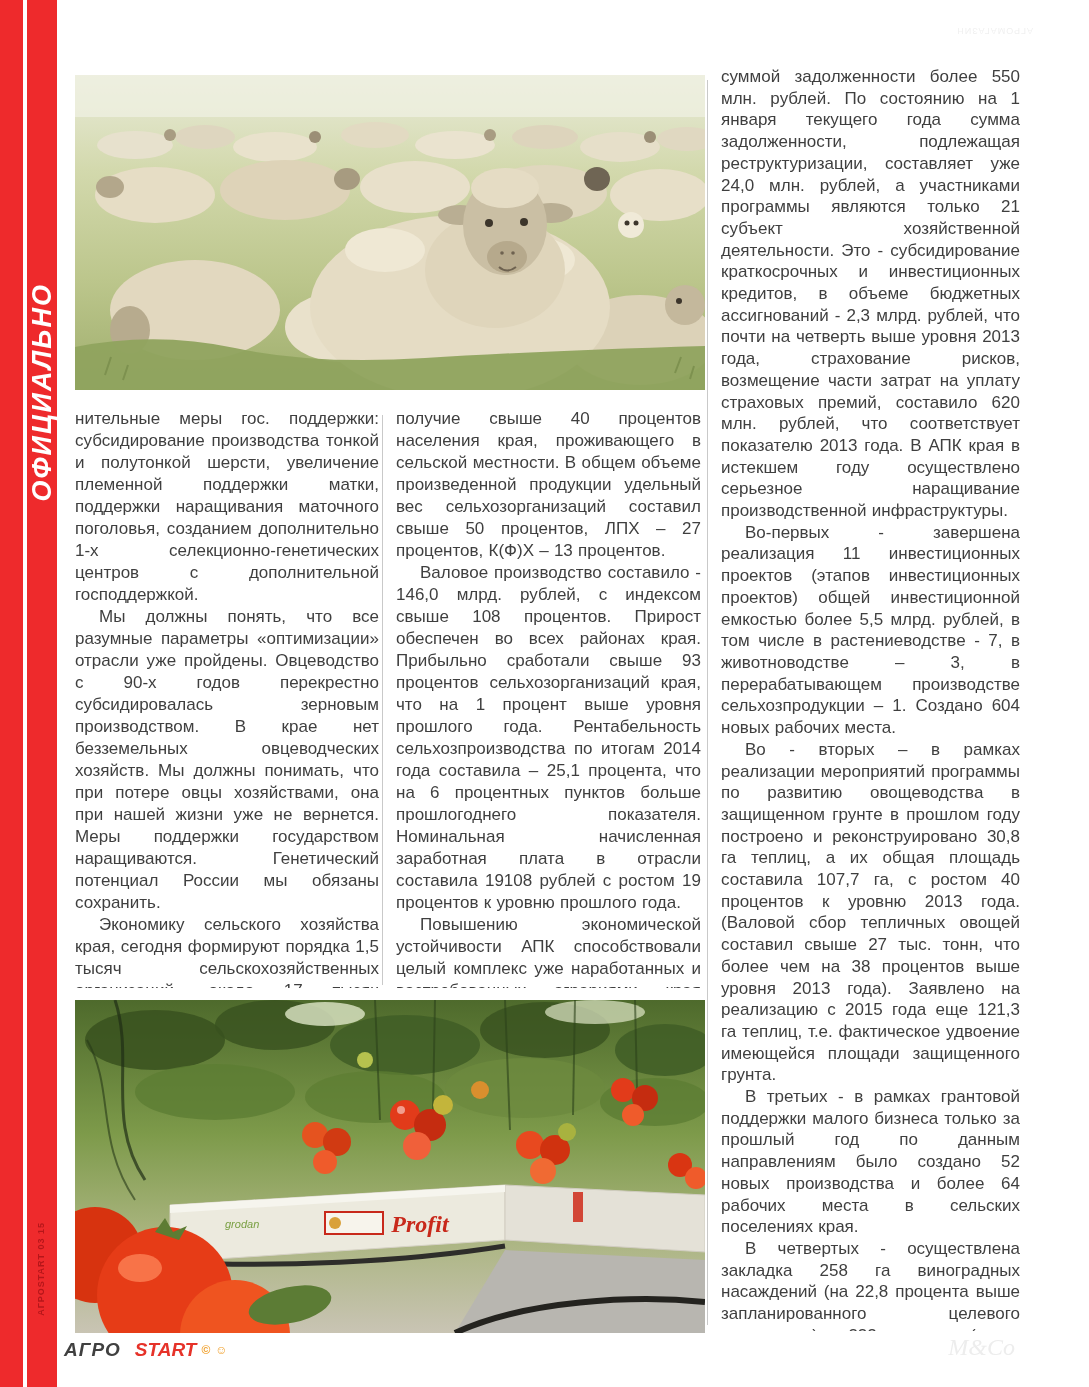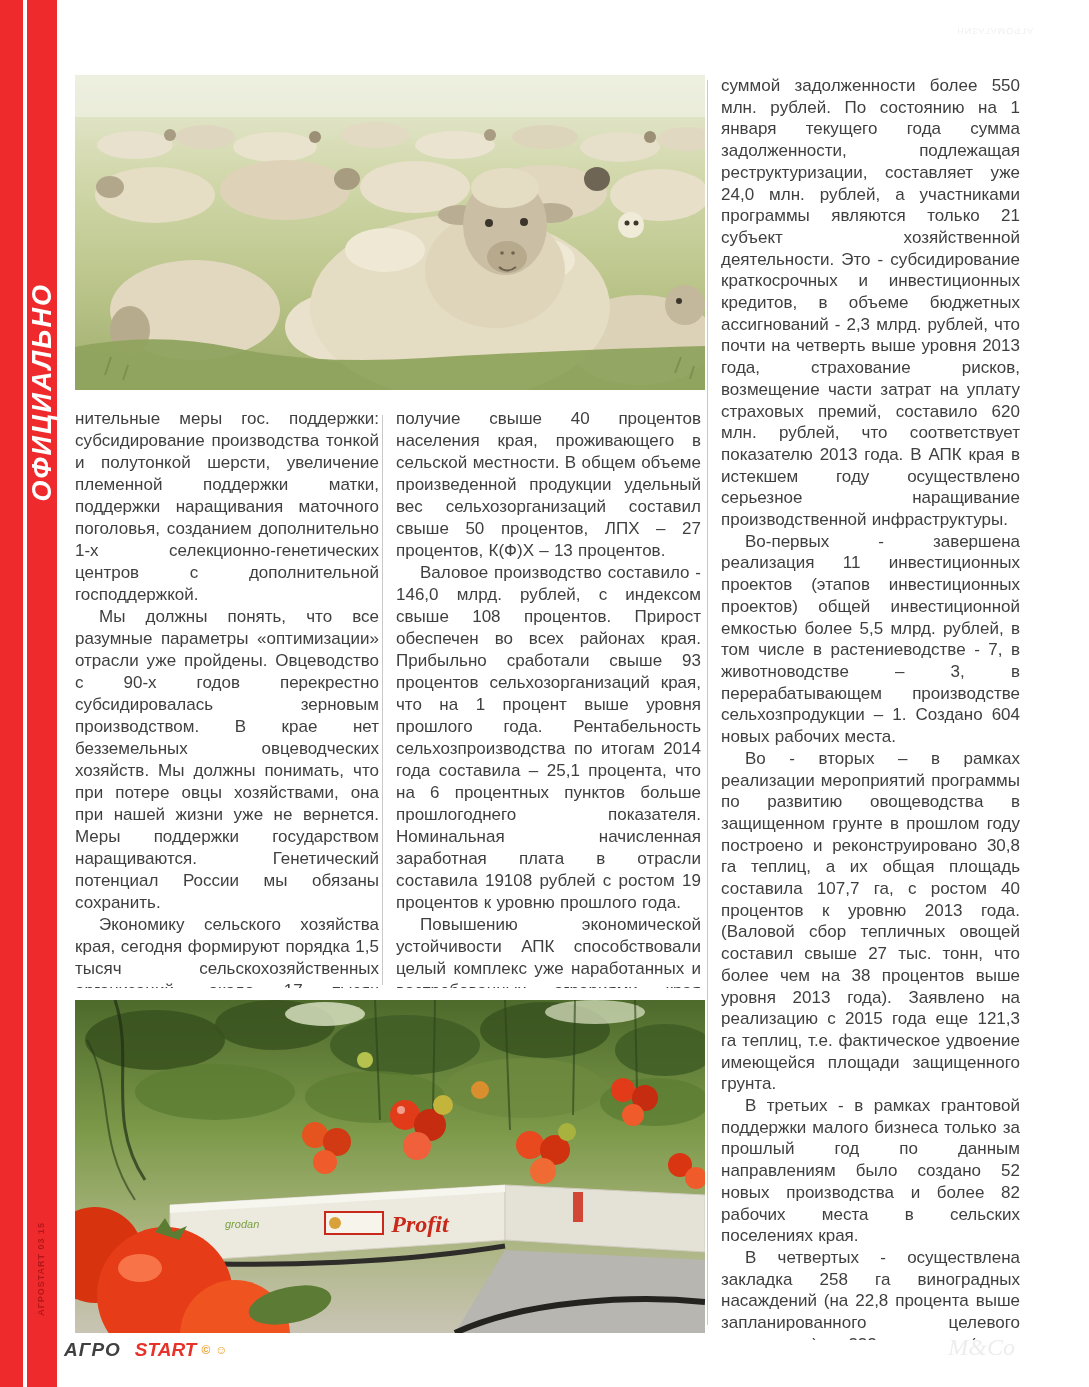--- a/index.html
+++ b/index.html
@@ -40,21 +40,21 @@
   
   .col{position:absolute;overflow:hidden;}
   .col p{
     margin:0;text-align:justify;color:#3f3f3f;
     font-size:17px;line-height:22px;
     hyphens:auto;-webkit-hyphens:auto;word-spacing:.5px;
   }
   .col p.indent{text-indent:24px;}
   .col-left{left:75px;top:408px;width:304px;height:580px;}
   .col-mid{left:396px;top:408px;width:305px;height:580px;}
-  .col-right{left:721px;top:66px;width:299px;height:1265px;margin-top:9px;}
+  .col-right{left:721px;top:66px;width:299px;height:1265px;}
   .col-right p{line-height:21.7px;}
   .vdiv{position:absolute;width:1px;background:#c9c9c9;}
   .vdiv-1{left:382px;top:415px;height:570px;}
   .vdiv-2{left:707px;top:80px;height:1245px;}
   
   .footer-logo{
     position:absolute;left:64px;top:1339px;
     font-weight:bold;font-style:italic;font-size:19px;letter-spacing:0;
     white-space:nowrap;
   }
@@ -158,21 +158,21 @@
   </div>
   <div class="col col-mid">
     <p>получие свыше 40 процентов населения края, проживающего в сельской местности. В общем объеме произведенной продукции удельный вес сельхозорганизаций составил свыше 50 процентов, ЛПХ – 27 процентов, К(Ф)Х – 13 процентов.</p>
     <p class="indent">Валовое производство составило - 146,0 млрд. рублей, с индексом свыше 108 процентов. Прирост обеспечен во всех районах края. Прибыльно сработали свыше 93 процентов сельхозорганизаций края, что на 1 процент выше уровня прошлого года. Рентабельность сельхозпроизводства по итогам 2014 года составила – 25,1 процента, что на 6 процентных пунктов больше прошлогоднего показателя. Номинальная начисленная заработная плата в отрасли составила 19108 рублей с ростом 19 процентов к уровню прошлого года.</p>
     <p class="indent">Повышению экономической устойчивости АПК способствовали целый комплекс уже наработанных и востребованных аграриями края механизмов. Это программа по финансовому оздоровлению, участниками которой были изначально 102 сельхозорганизации, с</p>
   </div>
   <div class="col col-right">
     <p>суммой задолженности более 550 млн. рублей. По состоянию на 1 января текущего года сумма задолженности, подлежащая реструктуризации, составляет уже 24,0 млн. рублей, а участниками программы являются только 21 субъект хозяйственной деятельности. Это - субсидирование краткосрочных и инвестиционных кредитов, в объеме бюджетных ассигнований - 2,3 млрд. рублей, что почти на четверть выше уровня 2013 года, страхование рисков, возмещение части затрат на уплату страховых премий, составило 620 млн. рублей, что соответствует показателю 2013 года. В АПК края в истекшем году осуществлено серьезное наращивание производственной инфраструктуры.</p>
     <p class="indent">Во-первых - завершена реализация 11 инвестиционных проектов (этапов инвестиционных проектов) общей инвестиционной емкостью более 5,5 млрд. рублей, в том числе в растениеводстве - 7, в животноводстве – 3, в перерабатывающем производстве сельхозпродукции – 1. Создано 604 новых рабочих места.</p>
     <p class="indent">Во - вторых – в рамках реализации мероприятий программы по развитию овощеводства в защищенном грунте в прошлом году построено и реконструировано 30,8 га теплиц, а их общая площадь составила 107,7 га, с ростом 40 процентов к уровню 2013 года. (Валовой сбор тепличных овощей составил свыше 27 тыс. тонн, что более чем на 38 процентов выше уровня 2013 года). Заявлено на реализацию с 2015 года еще 121,3 га теплиц, т.е. фактическое удвоение имеющейся площади защищенного грунта.</p>
-    <p class="indent">В третьих - в рамках грантовой поддержки малого бизнеса только за прошлый год по данным направлениям было создано 52 новых производства и более 82 рабочих места в сельских поселениях края.</p>
+    <p class="indent">В третьих - в рамках грантовой поддержки малого бизнеса только за прошлый год по данным направлениям было создано 52 новых производства и более 64 рабочих места в сельских поселениях края.</p>
     <p class="indent">В четвертых - осуществлена закладка 258 га виноградных насаждений (на 22,8 процента выше запланированного целевого индикатора) и 332 га садов (выше запланированного уровня на 66,0 процента, получен валовой сбор винограда в объеме 34,9 тыс. тонн, плодов собрано - 49,0 тыс. тонн).</p>
 
   </div>
 </div>
 <div class="vdiv vdiv-1"></div>
 <div class="vdiv vdiv-2"></div>
 
 <svg class="photo photo-tomato" width="630" height="333" viewBox="0 0 630 333" role="img">
   <defs>
     <linearGradient id="leafbg" x1="0" y1="0" x2="0" y2="1">

